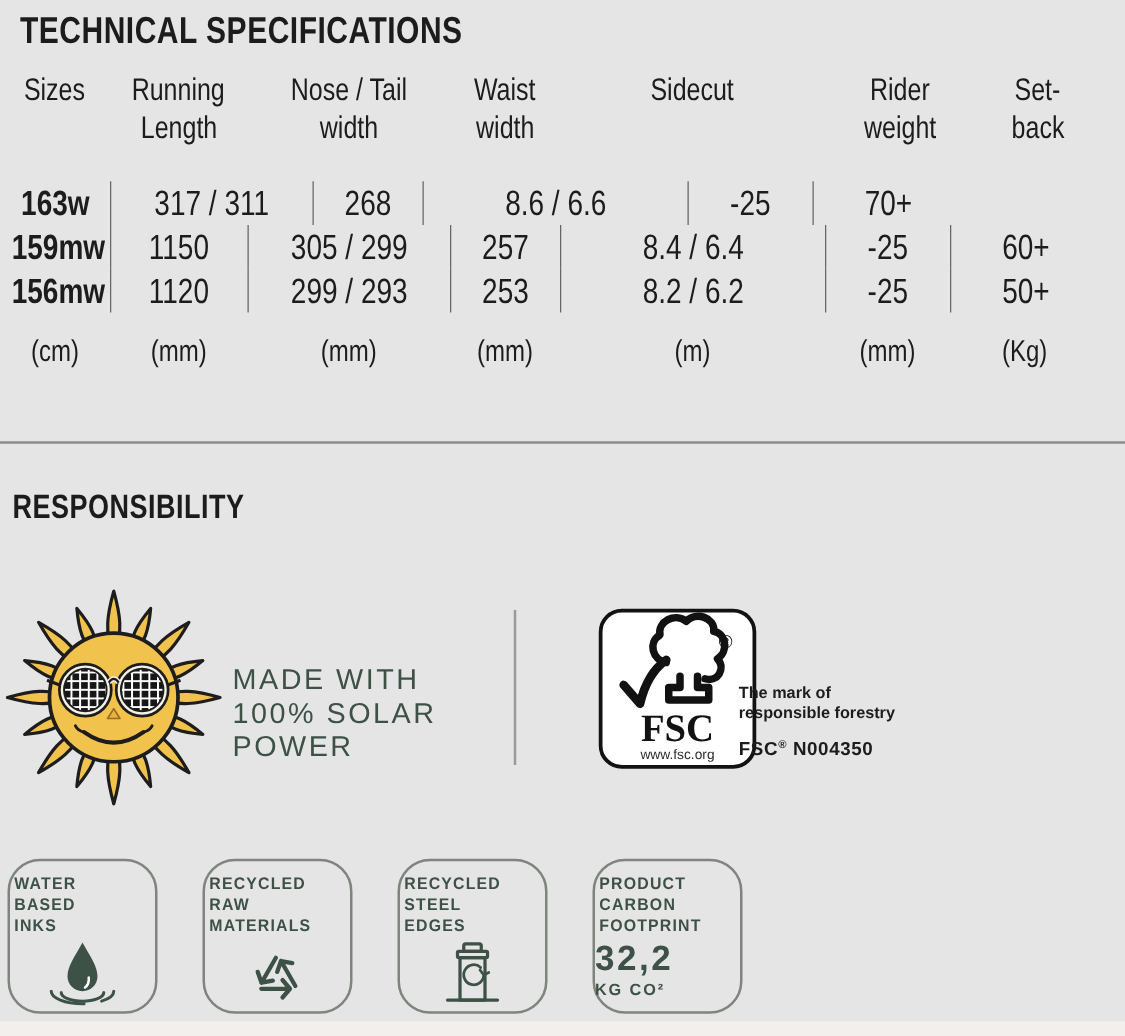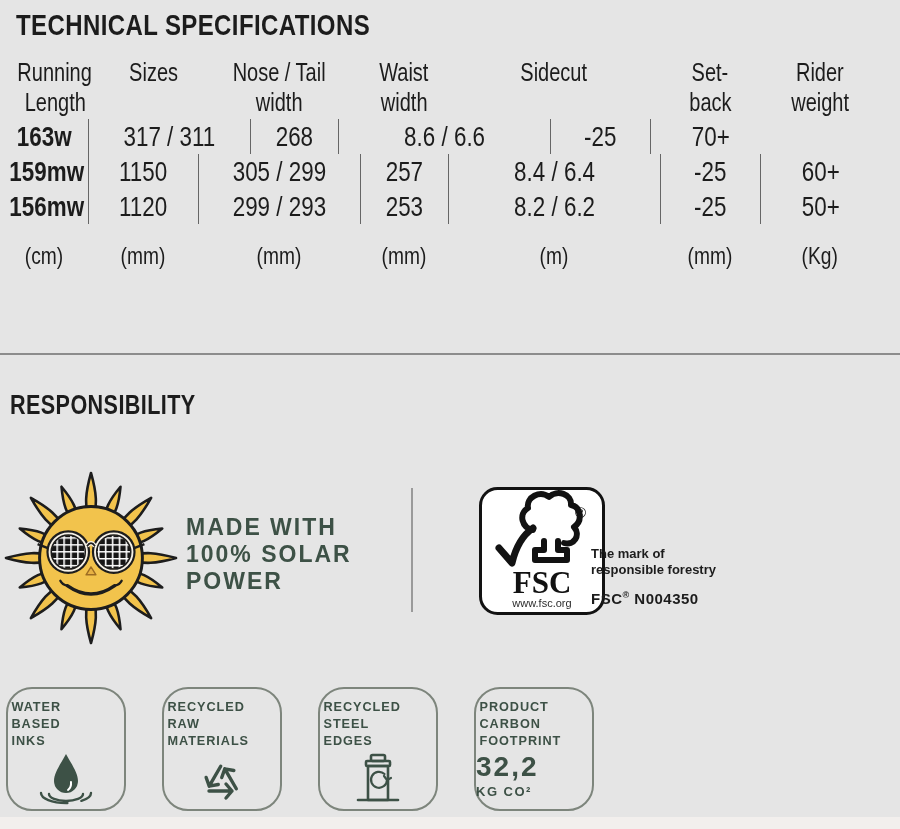--- a/index.html
+++ b/index.html
@@ -14,35 +14,35 @@
   
   .title { position:absolute; left:16px; top:8px; font-size:30px; font-weight:bold; letter-spacing:0.5px; }
 
   
   .spec-table { position:absolute; left:0; top:57px; width:880px; }
   .trow { display:flex; }
   .c0{width:88px;} .c1{width:110px;} .c2{width:162px;} .c3{width:88px;}
   .c4{width:212px;} .c5{width:100px;} .c6{width:120px;}
   .cell { text-align:center; }
   .thead .cell { font-size:25px; line-height:30px; height:62px; }
-  .tbody { }
+  .tbody { margin-top:26px; }
   .tbody .cell { font-size:28px; line-height:35px; }
   .tbody .cell.sep { border-left:1px solid #666; }
   .tbody .size { font-weight:bold; }
   .tunits { margin-top:17px;justify-content:flex-end; }
   .tunits .cell { font-size:24px; line-height:30px; }
 
   
   .hsep { position:absolute; left:0; top:353px; width:900px; height:0; border-top:2px solid #8c8c8c; }
 
   
   .resp-title { position:absolute; left:10px; top:390px; font-size:27px; font-weight:bold; letter-spacing:0.5px; }
   .resp { position:absolute; left:0; top:462px; width:900px; height:225px; }
   .sun { position:absolute; left:2px; top:4px; }
-  .solar-text { position:absolute; left:186px; top:52px; color:var(--green); font-weight:bold;
+  .solar-text { position:absolute; left:186px; top:68px; color:var(--green); font-weight:normal;
                 font-size:23px; line-height:27px; letter-spacing:2px; }
   .vline { position:absolute; left:411px; top:26px; width:2px; height:124px; background:#9a9a9a; }
   .fsc-box { position:absolute; left:478px; top:24px; }
   .fsc-text { position:absolute; left:591px; top:84px; width:140px; }
   .fsc-text .tagline { font-size:13px; font-weight:bold; line-height:16px; }
   .fsc-text .license { margin-top:12px; font-size:15px; font-weight:bold; letter-spacing:0.5px; }
   .fsc-text .license sup { font-size:9px; }
 
   
   :root { --green:#3d5146; }
@@ -60,27 +60,27 @@
 </style>
 </head>
 <body>
 
 <div class="page">
 
   <div class="title"><span class="cnd-l">TECHNICAL SPECIFICATIONS</span></div>
 
   <div class="spec-table">
     <div class="trow thead">
+      <div class="cell c0"><span class="cnd">Sizes</span><br><span class="cnd"></span></div>
       <div class="cell c1"><span class="cnd">Running</span><br><span class="cnd">Length</span></div>
-      <div class="cell c0"><span class="cnd">Sizes</span><br><span class="cnd"></span></div>
       <div class="cell c2"><span class="cnd">Nose / Tail</span><br><span class="cnd">width</span></div>
       <div class="cell c3"><span class="cnd">Waist</span><br><span class="cnd">width</span></div>
       <div class="cell c4"><span class="cnd">Sidecut</span><br><span class="cnd"></span></div>
+      <div class="cell c6"><span class="cnd">Rider</span><br><span class="cnd">weight</span></div>
       <div class="cell c5"><span class="cnd">Set-</span><br><span class="cnd">back</span></div>
-      <div class="cell c6"><span class="cnd">Rider</span><br><span class="cnd">weight</span></div>
     </div>
 
     <div class="tbody">
       <div class="trow">
         <div class="cell c0 size"><span class="cnd">163w</span></div>
         <div class="cell c2 sep"><span class="cnd">317 / 311</span></div>
         <div class="cell c3 sep"><span class="cnd">268</span></div>
         <div class="cell c4 sep"><span class="cnd">8.6 / 6.6</span></div>
         <div class="cell c5 sep"><span class="cnd">-25</span></div>
         <div class="cell c6 sep"><span class="cnd">70+</span></div>

